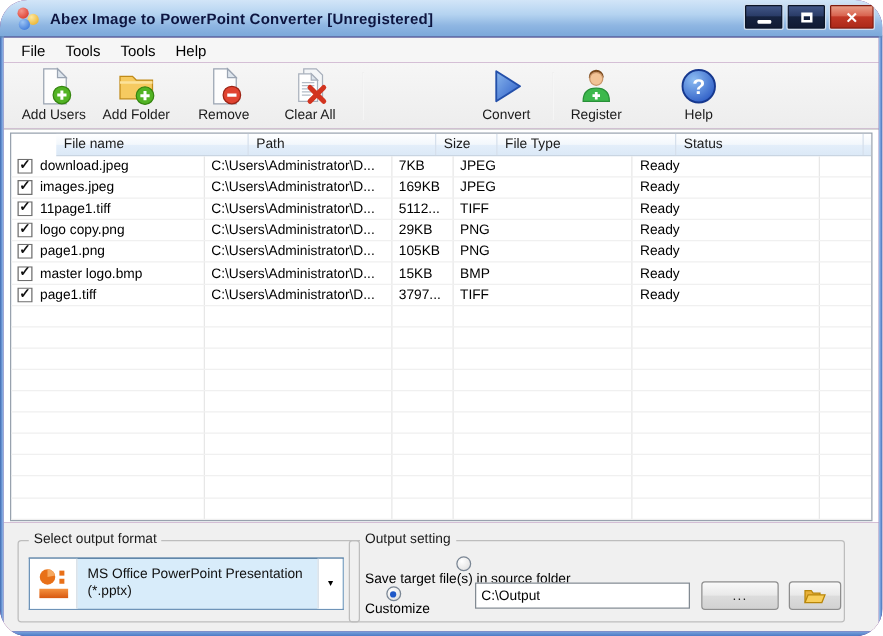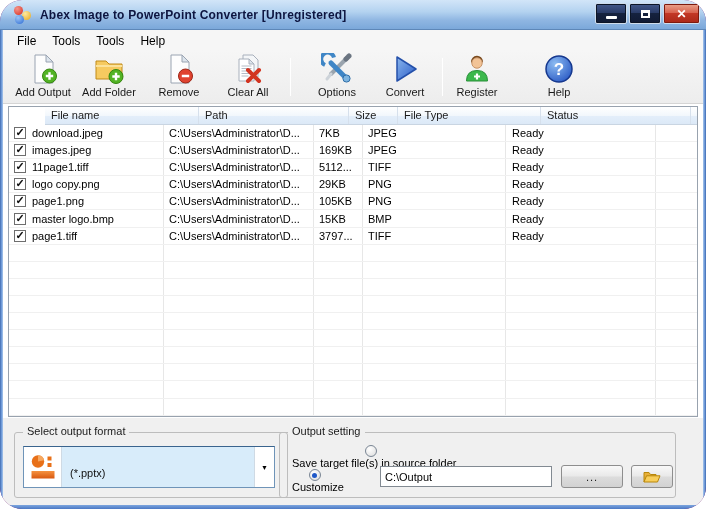--- a/index.html
+++ b/index.html
@@ -151,21 +151,21 @@
 
   <div class="toolbar">
 
     <div class="tool-btn" style="left:8px">
       <svg viewBox="0 0 32 32">
         <path d="M8 2 h11 l7 7 v21 H8 z" fill="#fdfdfd" stroke="#9aa4b2"></path>
         <path d="M19 2 l7 7 h-7 z" fill="#dde5ed" stroke="#9aa4b2"></path>
         <circle cx="22.5" cy="23" r="7" fill="#52b324" stroke="#35850f"></circle>
         <path d="M22.5 19.3 v7.4 M18.8 23 h7.4" stroke="#fff" stroke-width="2.4"></path>
       </svg>
-      <span class="tool-label">Add Output</span>
+      <span class="tool-label">Add Users</span>
     </div>
 
     <div class="tool-btn" style="left:74px">
       <svg viewBox="0 0 32 32">
         <path d="M3 8 h10 l3 3 h13 v15 H3 z" fill="#f6ca60" stroke="#c08a18"></path>
         <path d="M3 12 h26 v2 H3 z" fill="#fbe29a"></path>
         <circle cx="23" cy="23.5" r="7" fill="#52b324" stroke="#35850f"></circle>
         <path d="M23 19.8 v7.4 M19.3 23.5 h7.4" stroke="#fff" stroke-width="2.4"></path>
       </svg>
       <span class="tool-label">Add Folder</span>
@@ -191,31 +191,20 @@
         </g>
         <g stroke="#d23420" stroke-width="4" stroke-linecap="round">
           <path d="M16 17 L27 28 M27 17 L16 28"></path>
         </g>
       </svg>
       <span class="tool-label">Clear All</span>
     </div>
 
     <div class="tool-sep" style="left:287px"></div>
 
-    <div class="tool-btn" style="left:302px">
-      <svg viewBox="0 0 32 32">
-        <path d="M26 5 L10 21" stroke="#9aa4ae" stroke-width="4" stroke-linecap="round"></path>
-        <path d="M10 21 L6 26" stroke="#cdd3d9" stroke-width="3" stroke-linecap="round"></path>
-        <path d="M25 6 L28 3" stroke="#6a7480" stroke-width="5" stroke-linecap="round"></path>
-        <path d="M4 12 A 6.5 6.5 0 1 1 13 4.5" fill="none" stroke="#3f86c6" stroke-width="4"></path>
-        <path d="M10 10 L25 25" stroke="#3f86c6" stroke-width="5" stroke-linecap="round"></path>
-        <circle cx="25.5" cy="25.5" r="3.6" fill="#7db4e0" stroke="#2e6ea8"></circle>
-      </svg>
-      <span class="tool-label">Options</span>
-    </div>
 
     <div class="tool-btn" style="left:370px">
       <svg viewBox="0 0 32 32">
         <defs>
           <linearGradient id="gPlay" x1="0" y1="0" x2="1" y2="1">
             <stop offset="0" stop-color="#8ab6ec"></stop>
               <stop offset="1" stop-color="#2a5cc8"></stop>
           </linearGradient>
         </defs>
         <path d="M8 4 L27 16 L8 28 Z" fill="url(#gPlay)" stroke="#2450aa" stroke-width="1.5" stroke-linejoin="round"></path>
@@ -379,21 +368,21 @@
               </linearGradient>
             </defs>
             <circle cx="10" cy="9.5" r="6.2" fill="#e87018"></circle>
             <path d="M10 9.5 L10 3.3 A6.2 6.2 0 0 1 16.1 8.3 z" fill="#f6a860"></path>
             <rect x="19.5" y="4.5" width="4" height="4" fill="#e87018"></rect>
             <rect x="19.5" y="11" width="4" height="4" fill="#e87018"></rect>
             <rect x="3.5" y="19" width="23" height="7.5" fill="url(#gBar)"></rect>
           </svg>
         </span>
         <span class="combo-text">
-          <br>
+          <span>MS Office PowerPoint Presentation</span><br>
           <span>(*.pptx)</span>
         </span>
         <span class="combo-arrow">
             <span>▼</span>
           </span>
       </div>
     </div>
 
     <div class="groupbox gb-output">
       <span class="gb-label">Output setting</span>

